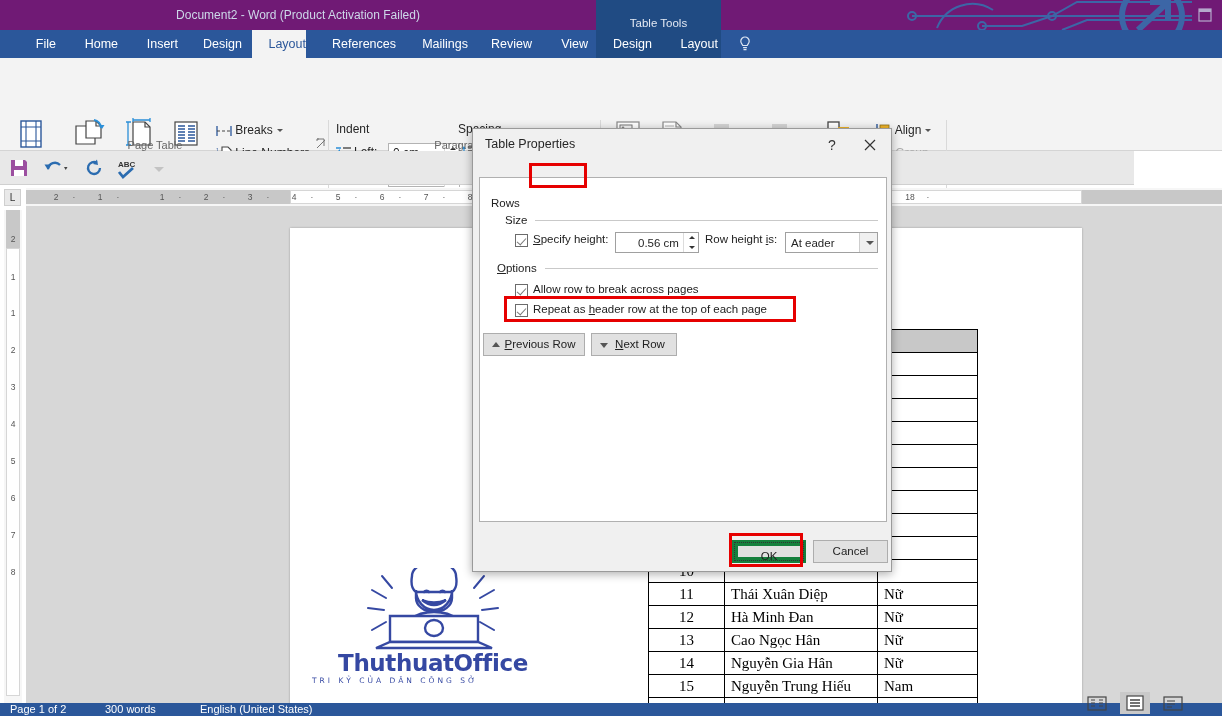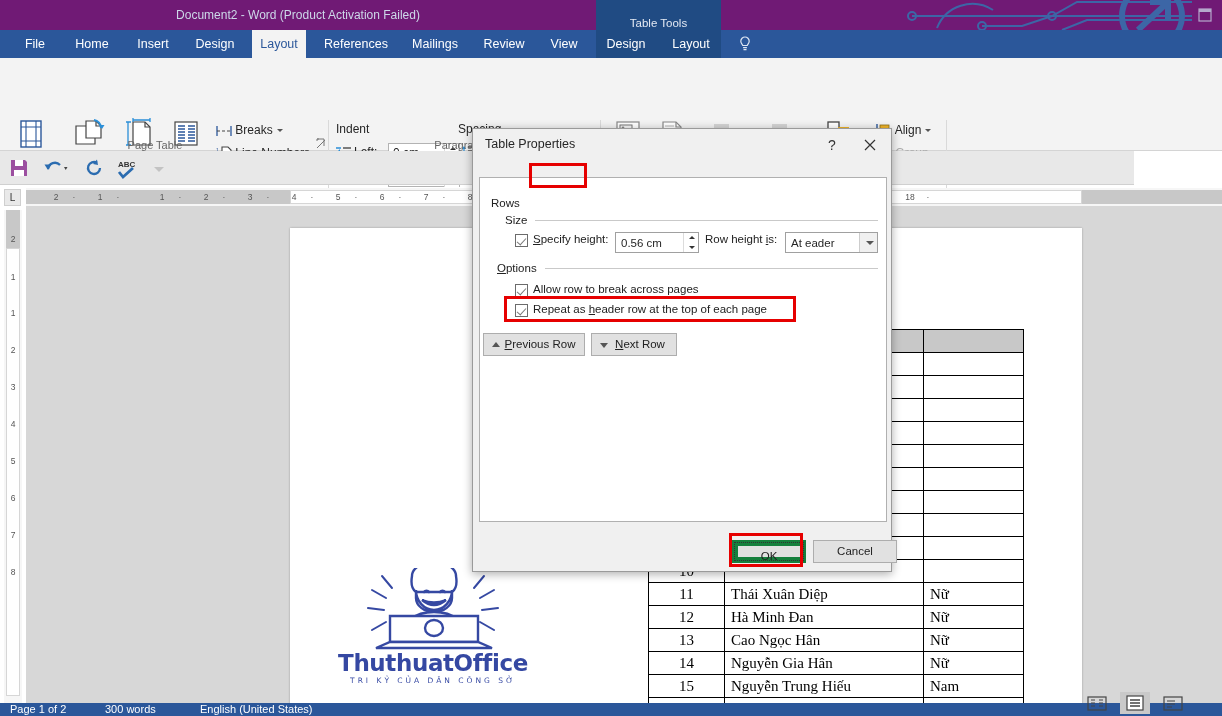--- a/index.html
+++ b/index.html
@@ -41,21 +41,21 @@
   .tabstrip{
     position:absolute; left:0; top:30px; width:1222px; height:28px;
     background:#2b579a;
   }
   .tabstrip .ttgroup{
     position:absolute; left:596px; top:0; width:125px; height:28px;
     background:#204b83;
   }
   .tab{
     position:absolute; top:0; height:28px; line-height:28px;
-    color:#fff; font-size:12.5px; text-align:center; cursor:default;
+    color:#fff; font-size:12.5px; text-align:right; cursor:default;
     white-space:nowrap;
   }
   .tab.active{
     background:#f3f3f3; color:#2b579a;
   }
   .tellme{
     position:absolute; left:735px; top:0; height:28px; line-height:28px;
     color:#dfe7f3; font-size:12px; white-space:nowrap;
   }
   .bulb{
@@ -173,35 +173,35 @@
     position:absolute; left:358px; top:101px;
     border-collapse:collapse;
     font-family:"Liberation Serif", serif; font-size:15px; color:#000;
     z-index:3;
   }
   .doctable td, .doctable th{
     border:1px solid #000; height:23px; padding:0 6px; font-weight:normal;
   }
   .doctable th{ background:#c8c8c8; font-weight:bold; text-align:center; font-size:15px;}
   .c-stt{ width:76px; text-align:center; }
-  .c-name{ width:199px; text-align:left; }
+  .c-name{ width:153px; text-align:left; }
   .c-sex{ width:100px; text-align:left; }
 
   
   .watermark{
     position:absolute; left:22px; top:340px; width:242px; height:130px;
     z-index:2; opacity:.95;
   }
   .wm-text{
     position:absolute; left:0; top:82px; width:242px; text-align:center;
     font-family:"DejaVu Sans", sans-serif; font-weight:bold; font-size:23px;
     color:#2b3f9e; letter-spacing:-.4px;
   }
   .wm-sub{
-    position:absolute; left:0; top:108px; width:242px; text-align:center;
+    position:absolute; left:0; top:108px; width:242px; 
     font-family:"DejaVu Sans", sans-serif; font-size:7.5px; color:#2b3f9e;
     letter-spacing:3px;
   }
 
   
   .dialog{
     position:absolute; left:472px; top:128px; width:420px; height:444px;
     background:#f0f0f0; border:1px solid #9a9a9a;
     box-shadow:0 2px 9px rgba(0,0,0,.33); z-index:50;
   }
@@ -241,21 +241,21 @@
   }
   .cb.checked:after{
     content:""; position:absolute; left:3px; top:1px;
     width:4px; height:8px; border:solid #7a7a7a;
     border-width:0 1.6px 1.6px 0; transform:rotate(42deg);
   }
   .cbl{ position:absolute; font-size:11.5px; color:#222; white-space:nowrap; }
   .txtbox{
     position:absolute; height:21px; background:#fff; border:1px solid #a0a0a0;
   }
-  .txtbox .val{ position:absolute; left:5px; top:0; line-height:20px; font-size:11.5px; }
+  .txtbox .val{ position:absolute; left:22px; top:0; line-height:20px; font-size:11.5px; }
   .combo{
     position:absolute; height:21px; background:#fff; border:1px solid #a0a0a0;
   }
   .combo .val{ position:absolute; left:5px; top:0; line-height:20px; font-size:11.5px; }
   .combo .arw{
     position:absolute; right:0; top:0; width:18px; height:19px; background:#f0f0f0;
     border-left:1px solid #cdcdcd;
   }
   .combo .arw:after{
     content:""; position:absolute; left:6px; top:8px; width:0;height:0;
@@ -877,21 +877,21 @@
   <div class="navbtn" style="left:10px; top:204px; width:102px;">
     <span class="tri-up"></span>
     <span style="margin-left:12px"><u>P</u>revious Row</span>
   </div>
   <div class="navbtn" style="left:118px; top:204px; width:86px;">
     <span class="tri-dn"></span>
     <span style="margin-left:12px"><u>N</u>ext Row</span>
   </div>
 
   <div class="dlgbtn focus" style="left:259px; top:411px; width:74px;">OK</div>
-  <div class="dlgbtn" style="left:340px; top:411px; width:84px;">Cancel</div>
+  <div class="dlgbtn" style="left:340px; top:411px; width:75px;">Cancel</div>
 </div>
 
 <div class="redbox" style="left:529px; top:163px; width:58px; height:25px;"></div>
 <div class="redbox" style="left:504px; top:296px; width:292px; height:26px;"></div>
 <div class="redbox" style="left:729px; top:533px; width:74px; height:34px;"></div>
 
 <div class="statusbar">
   <span class="sb-item" style="left:10px;">Page 1 of 2</span>
   <span class="sb-item" style="left:105px;">300 words</span>
   <span class="sb-item" style="left:200px;">English (United States)</span>

